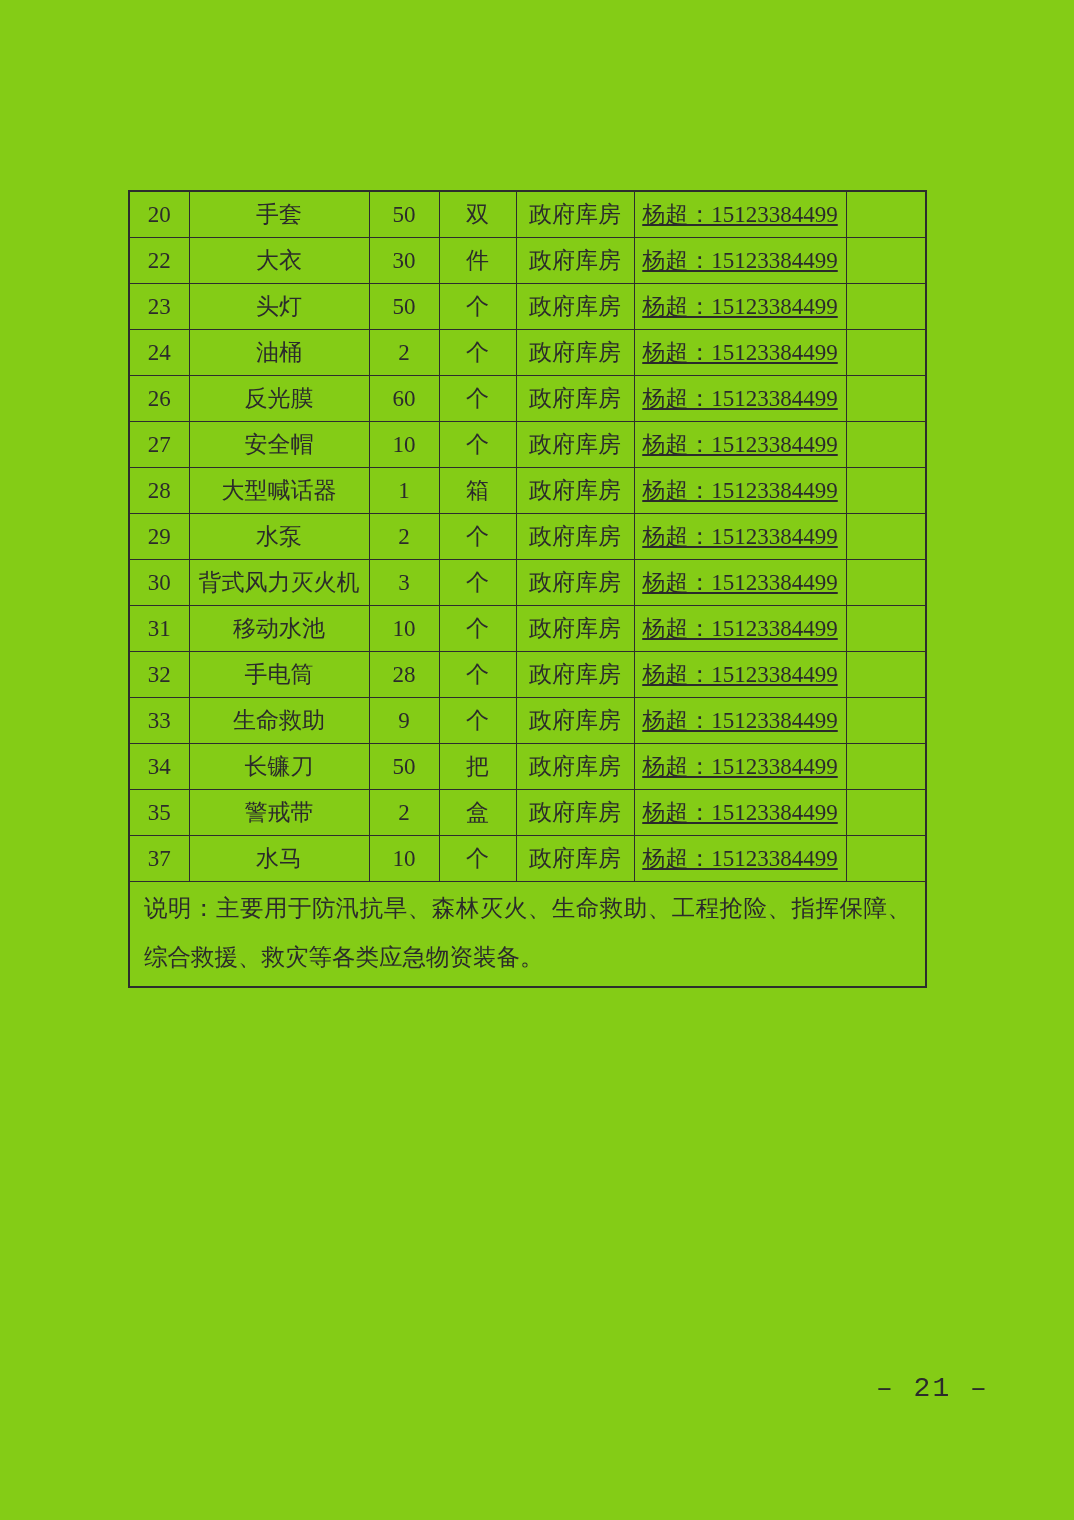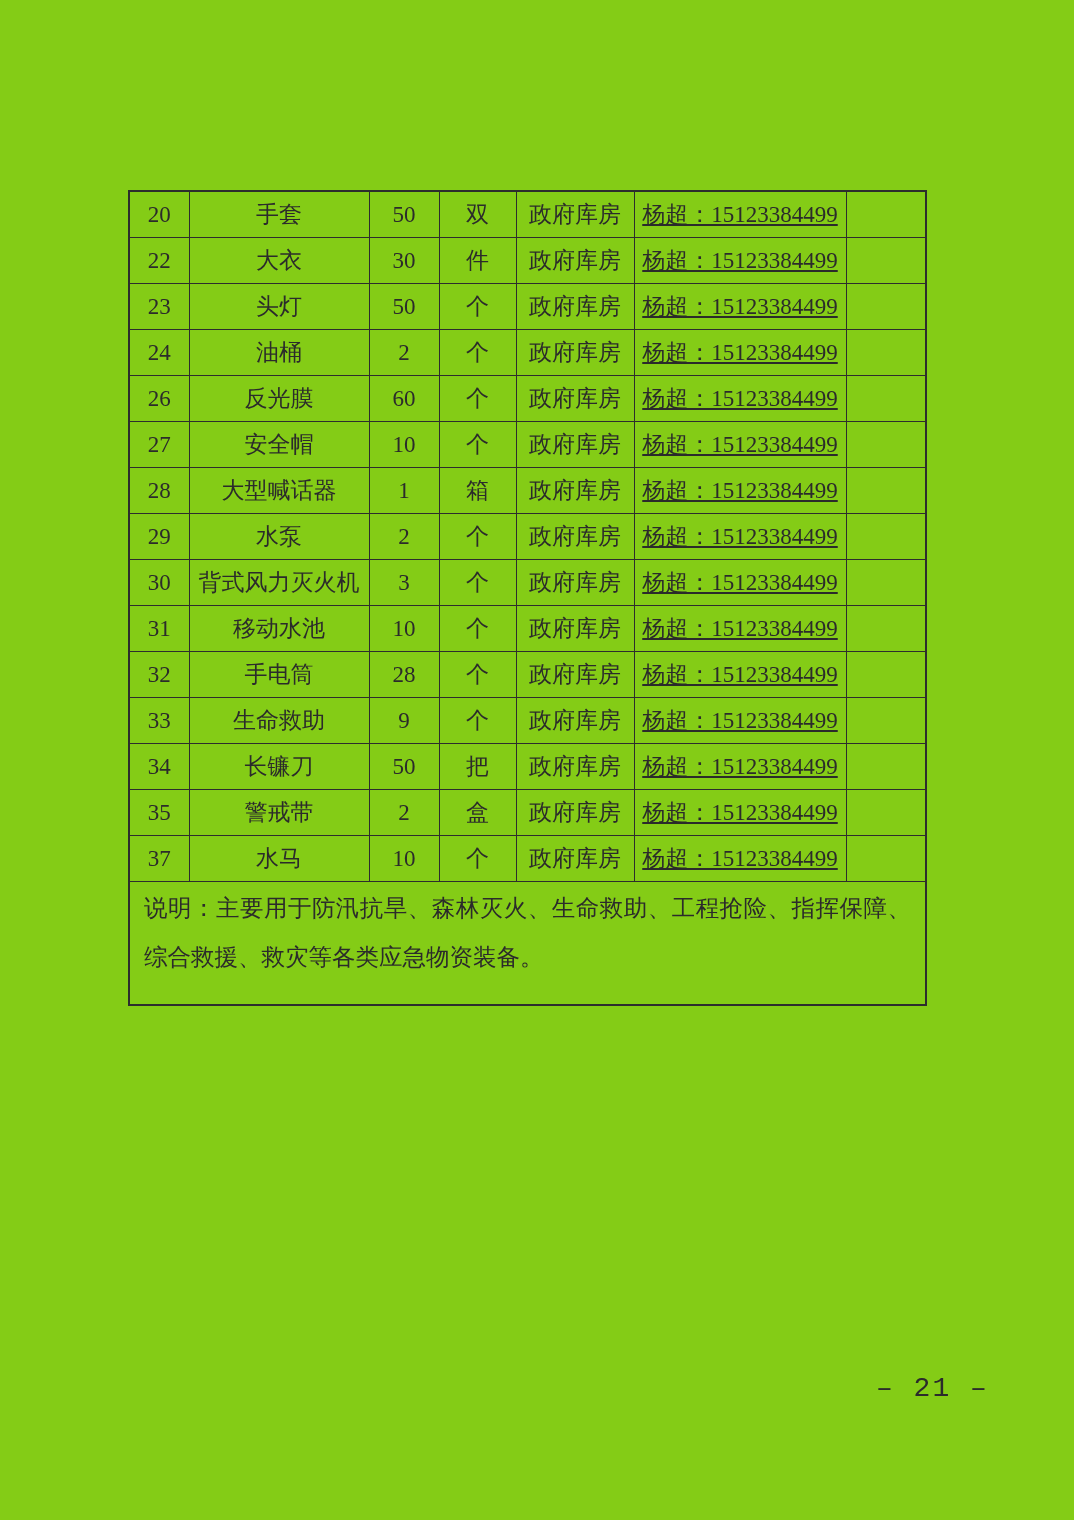--- a/index.html
+++ b/index.html
@@ -31,21 +31,21 @@
     font-size: 23px;
     line-height: 1;
     overflow: hidden;
     white-space: nowrap;
   }
   table.supplies td.cell-contact { font-size: 23px; text-decoration: underline; }
   table.supplies td.note-cell {
     height: 101px;
     text-align: justify;
     white-space: normal;
-    padding: 2px 14px 22px 14px;
+    padding: 2px 14px 4px 14px;
     font-size: 23.5px;
     line-height: 49px;
     vertical-align: middle;
   }
   .page-number {
     position: absolute;
     top: 1373px;
     left: 876px;
     font-size: 28px;
     letter-spacing: 2px;

